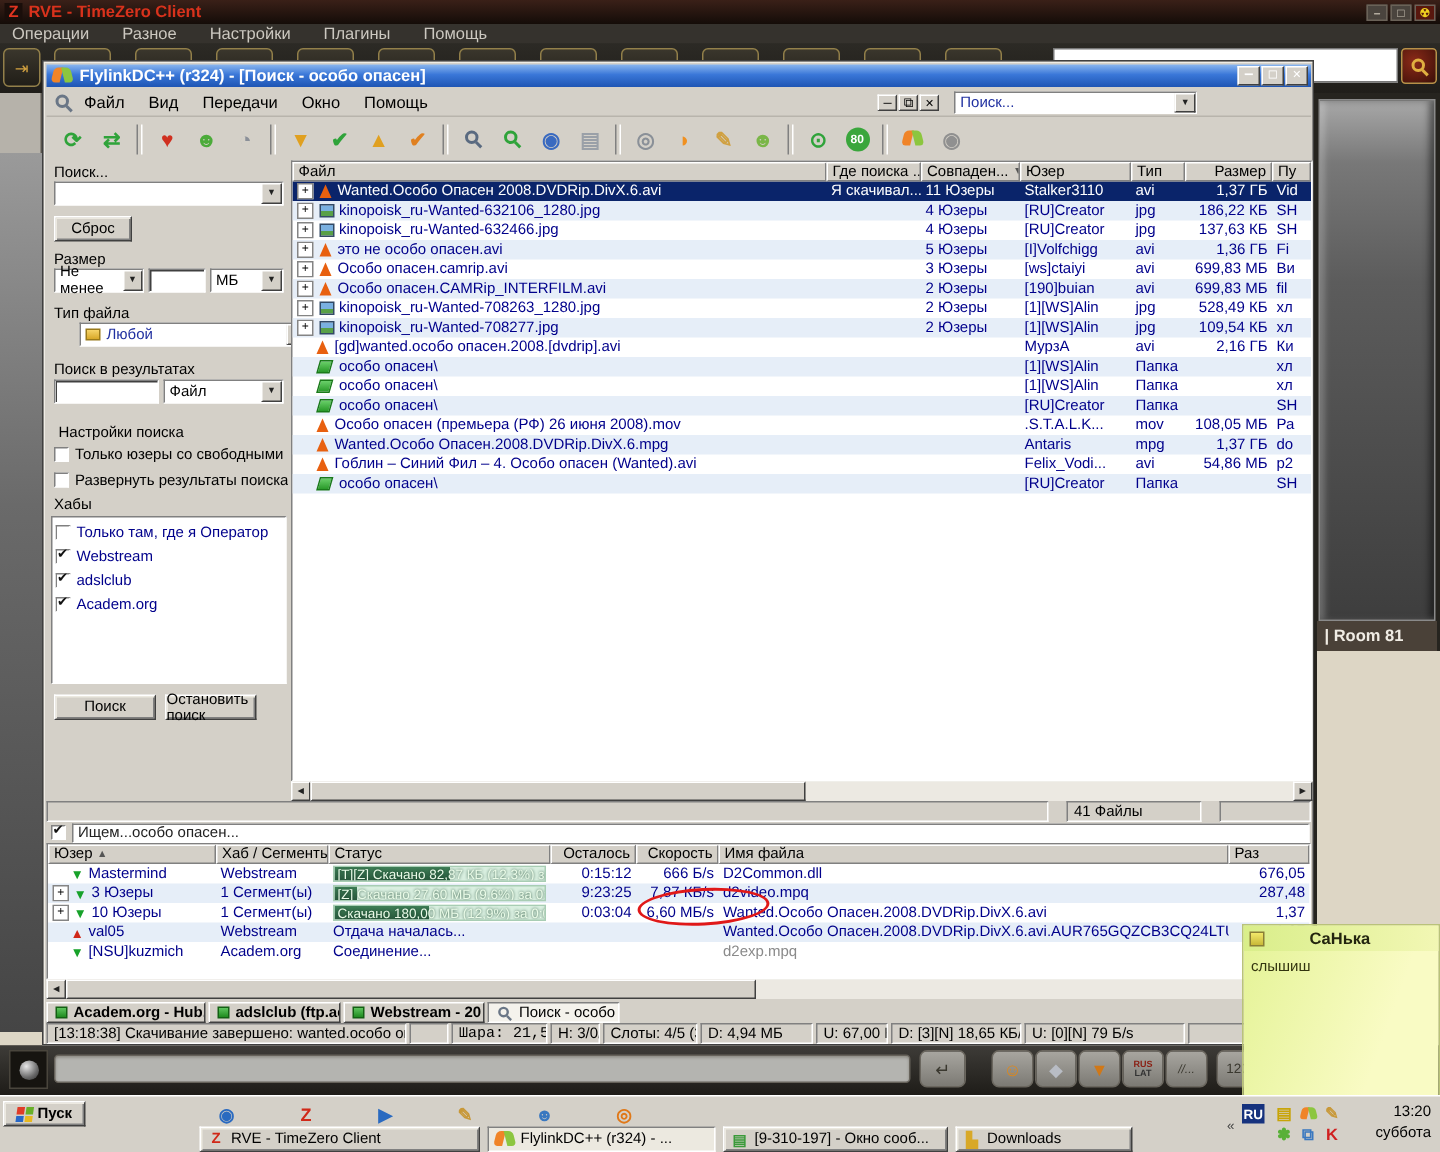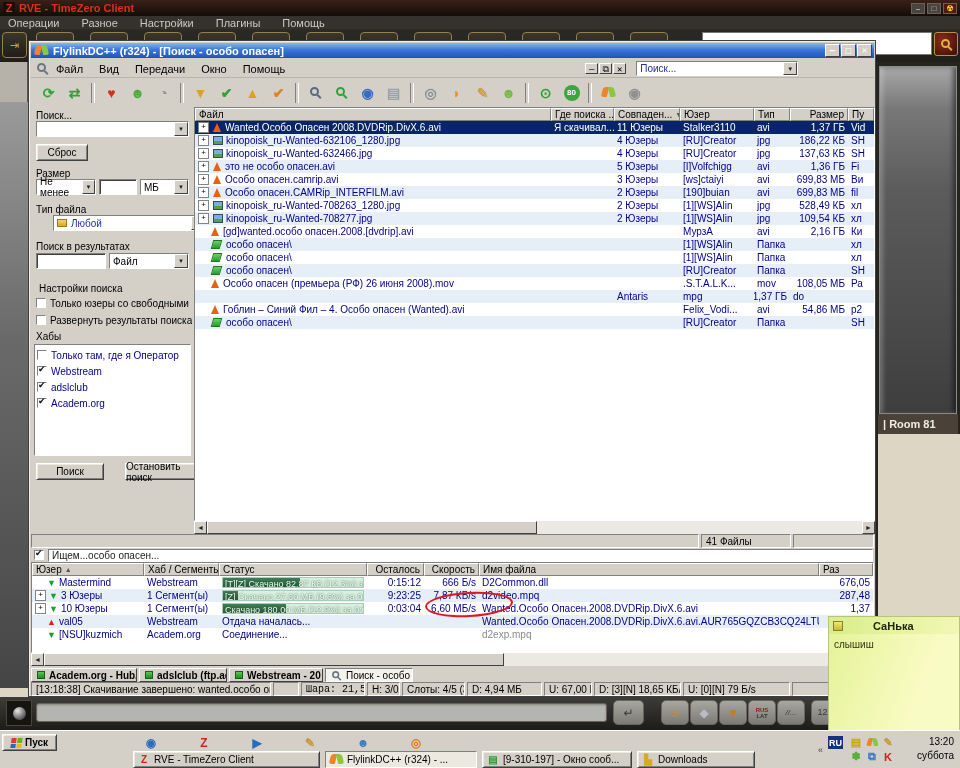--- a/index.html
+++ b/index.html
@@ -110,21 +110,21 @@
            border:1px solid #334a66;flex:none;margin:0 3px 0 1px;box-sizing:border-box;}
   .foldericon{width:9px;height:9px;background:linear-gradient(#6ad06a,#2a9a2a);transform:skew(-16deg);
               border:1px solid #1a7a1a;flex:none;margin:0 5px 0 2px;box-sizing:border-box;}
   .sortglyph{margin-left:3px;font-size:7px;color:#555;}
   
   .hscroll{display:flex;align-items:stretch;background:#ece9e2;}
   .sbtn{width:13px;background:#d4d0c8;border:1px solid;border-color:#fff #404040 #404040 #fff;
         font-size:7px;display:flex;align-items:center;justify-content:center;color:#222;box-sizing:border-box;flex:none;}
   .sthumb{background:#d4d0c8;border:1px solid;border-color:#fff #404040 #404040 #fff;box-sizing:border-box;flex:none;}
   
-  #fl-countbar{left:2px;top:493px;width:843px;height:14px;background:#d4d0c8;display:flex;gap:2px;font-size:10px;}
+  #fl-countbar{left:2px;top:493px;width:843px;height:14px;background:#d4d0c8;display:flex;gap:12px;font-size:10px;}
   .scell{border:1px solid;border-color:#808080 #fff #fff #808080;background:#d4d0c8;display:flex;
          align-items:center;padding:0 4px;box-sizing:border-box;white-space:nowrap;overflow:hidden;color:#000;}
   #fl-searchbar{left:2px;top:507px;width:843px;height:14px;background:#d4d0c8;display:flex;align-items:center;gap:4px;padding-left:3px;box-sizing:border-box;}
   #searching-field{flex:1;height:13px;background:#fff;border:1px solid;border-color:#808080 #fff #fff #808080;
                    font-size:10px;color:#222;padding-left:3px;display:flex;align-items:center;box-sizing:border-box;margin-right:1px;}
   
   #fl-transfers{left:2px;top:521px;width:843px;height:91px;background:#fff;border:1px solid;
                 border-color:#808080 #fff #fff #808080;box-sizing:border-box;overflow:hidden;}
   .pwrap{position:relative;height:11px;flex:1;background:#d9efe0;border:1px solid #a8cdb4;overflow:hidden;box-sizing:border-box;}
   .pfill{position:absolute;left:0;top:0;bottom:0;background:linear-gradient(#3f7f57,#29593d);}
@@ -369,21 +369,21 @@
           <div class="hub-item">
             <span class="cb on"></span>
             <span>adslclub</span>
           </div>
           <div class="hub-item">
             <span class="cb on"></span>
             <span>Academ.org</span>
           </div>
         </div>
       <span class="raised btn panel-btn" style="left:5px;top:356px;width:68px;height:17px">Поиск</span>
-      <span class="raised btn panel-btn" style="left:94px;top:356px;width:83px;height:17px">Остановить поиск</span>
+      <span class="raised btn panel-btn" style="left:79px;top:356px;width:61px;height:17px">Остановить поиск</span>
     </div>
 
     <div id="fl-results" class="abs">
       <div id="res-head" class="thead res-grid">
           <div class="th">Файл</div>
           <div class="th">Где поиска ...</div>
           <div class="th">Совпаден...<span class="sortglyph">▼</span></div>
           <div class="th">Юзер</div>
           <div class="th">Тип</div>
           <div class="th" style="justify-content: flex-end;">Размер</div>
@@ -553,20 +553,25 @@
               <span>Особо опасен (премьера (РФ) 26 июня 2008).mov</span>
             </div>
             <div class="td"></div>
             <div class="td"></div>
             <div class="td">.S.T.A.L.K...</div>
             <div class="td">mov</div>
             <div class="td r">108,05 МБ</div>
             <div class="td">Ра</div>
           </div>
           <div class="trow res-grid alt">
+            <div class="td">
+              <span class="noplus"></span>
+              <span class="cone"></span>
+              <span>Wanted.Особо Опасен.2008.DVDRip.DivX.6.mpg</span>
+            </div>
             <div class="td"></div>
             <div class="td"></div>
             <div class="td">Antaris</div>
             <div class="td">mpg</div>
             <div class="td r">1,37 ГБ</div>
             <div class="td">do</div>
           </div>
           <div class="trow res-grid">
             <div class="td">
               <span class="noplus"></span>

